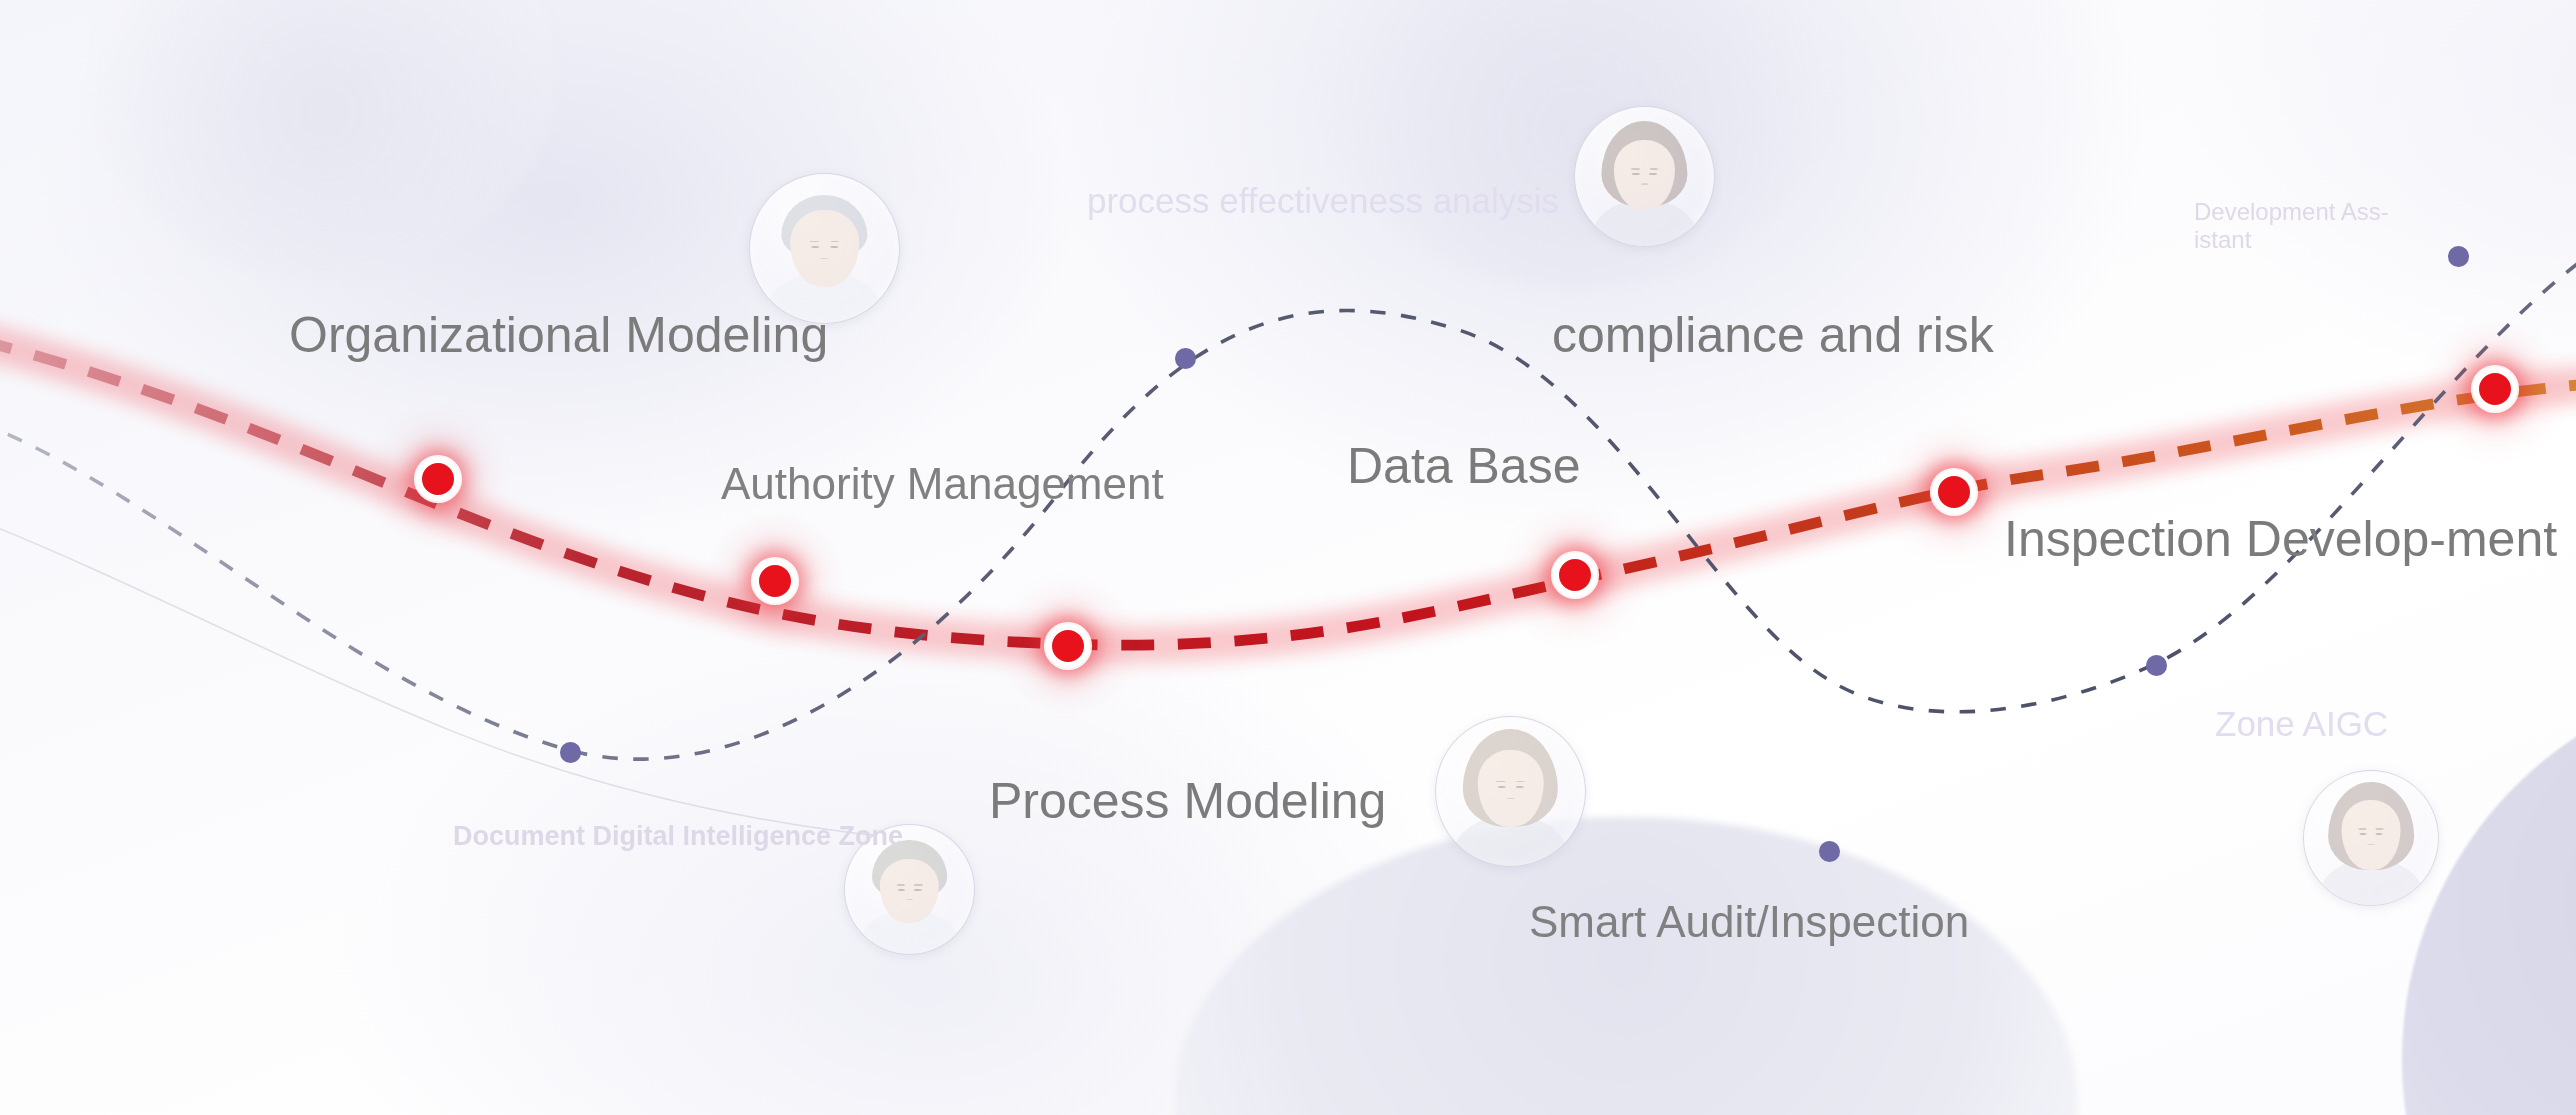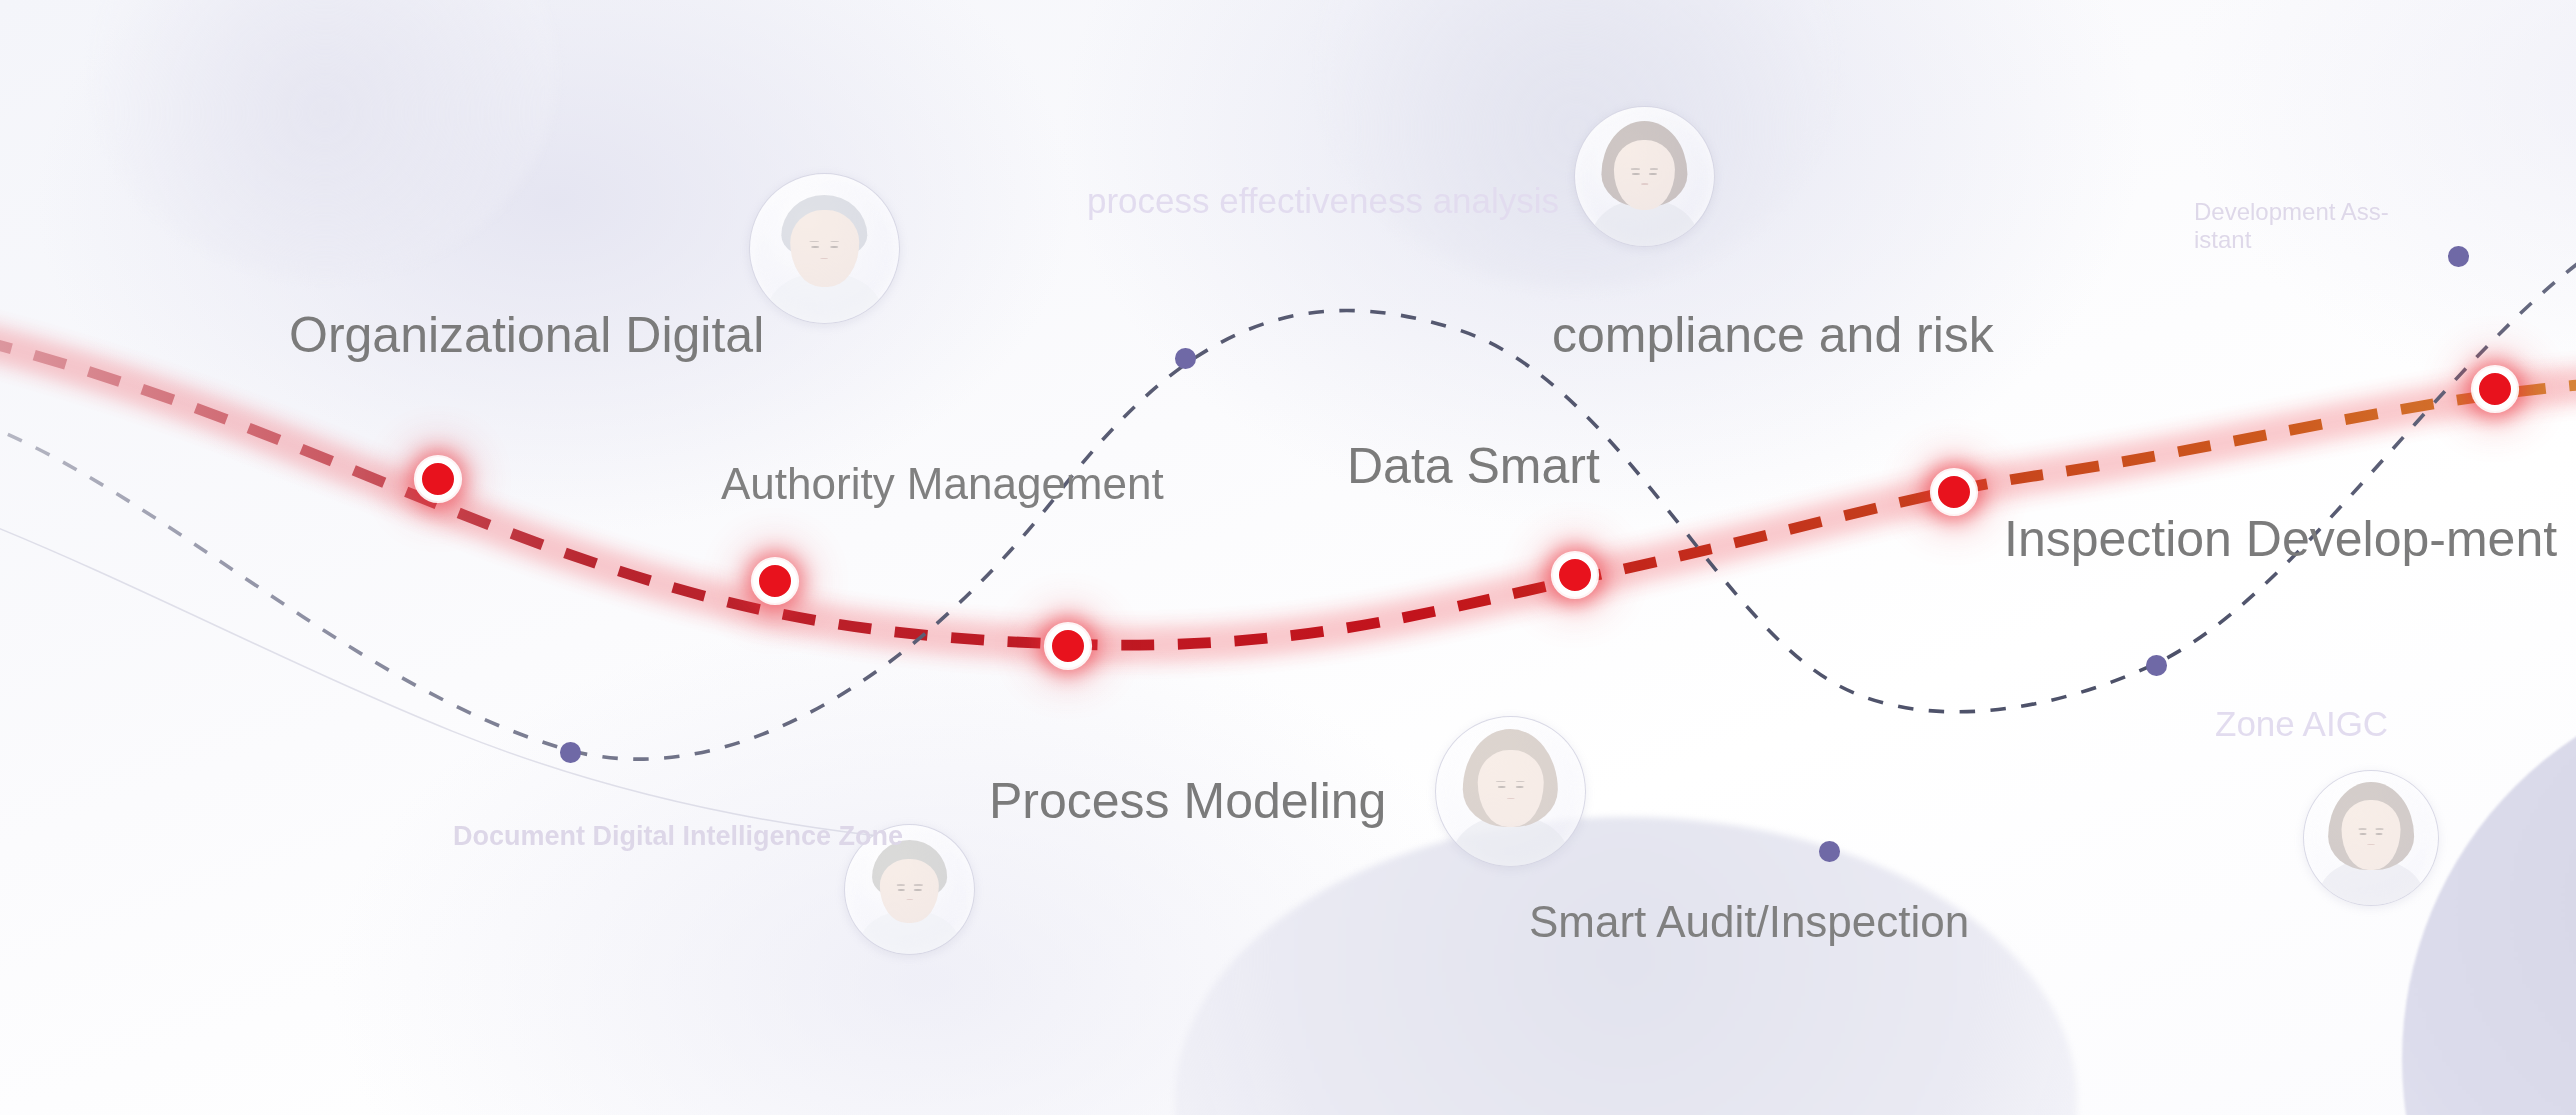--- a/index.html
+++ b/index.html
@@ -340,25 +340,25 @@
   <div class="node-purple" style="left:2448px; top:246px;"></div>
 
   <div class="label label-faint-lg" style="left:1087px; top:183px;">process effectiveness analysis</div>
 
   <div class="label label-faint-sm" style="left:2194px; top:170px;margin-top:28px;"><span>Development Ass-istant</span></div>
 
   <div class="label label-faint" style="left:453px; top:822px; font-size:27px;">Document Digital Intelligence Zone</div>
 
   <div class="label label-faint-lg" style="left:2215px; top:706px;">Zone AIGC</div>
 
-  <div class="label label-strong" style="left:289px; top:309px;">Organizational Digital</div>
+  <div class="label label-strong" style="left:289px; top:309px;">Organizational Modeling</div>
 
   <div class="label label-mid" style="left:721px; top:461px;">Authority Management</div>
 
-  <div class="label label-strong" style="left:1347px; top:440px;">Data Smart</div>
+  <div class="label label-strong" style="left:1347px; top:440px;">Data Base</div>
 
   <div class="label label-strong" style="left:1552px; top:309px;">compliance and risk</div>
 
   <div class="label label-strong" style="left:989px; top:775px;">Process Modeling</div>
 
   <div class="label label-strong" style="left:2004px; top:513px;">Inspection Develop-ment</div>
 
   <div class="label label-mid" style="left:1517px; top:899px;margin-left:12px;">Smart Audit/Inspection</div>
 
 

